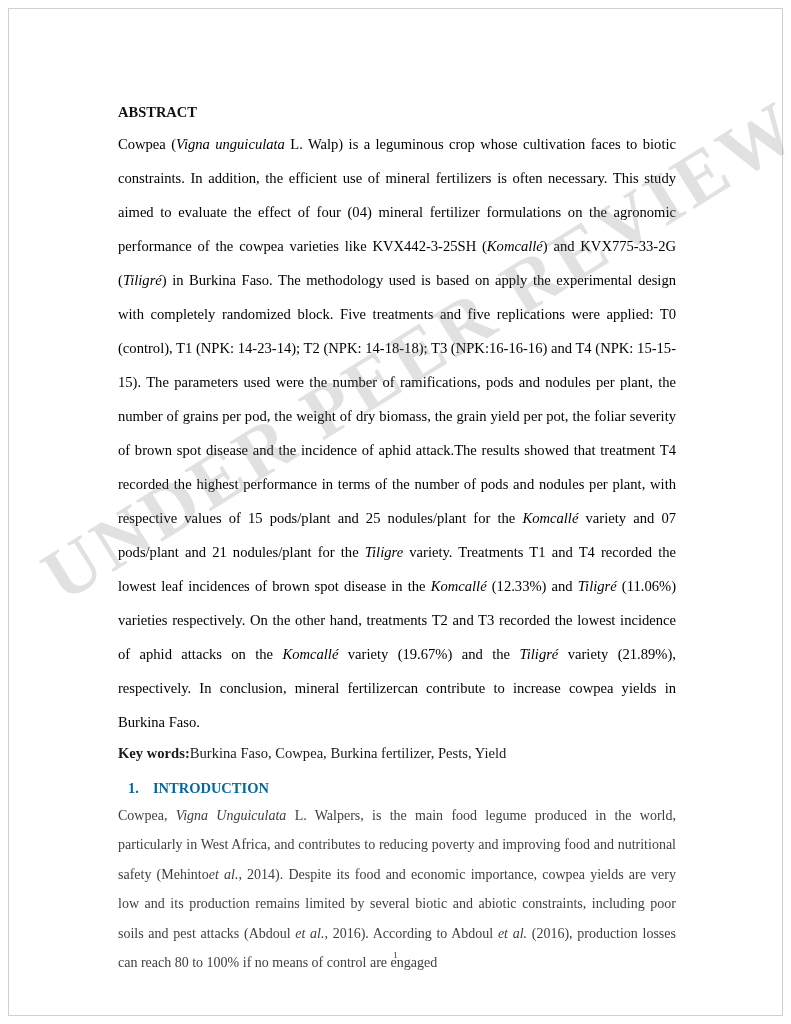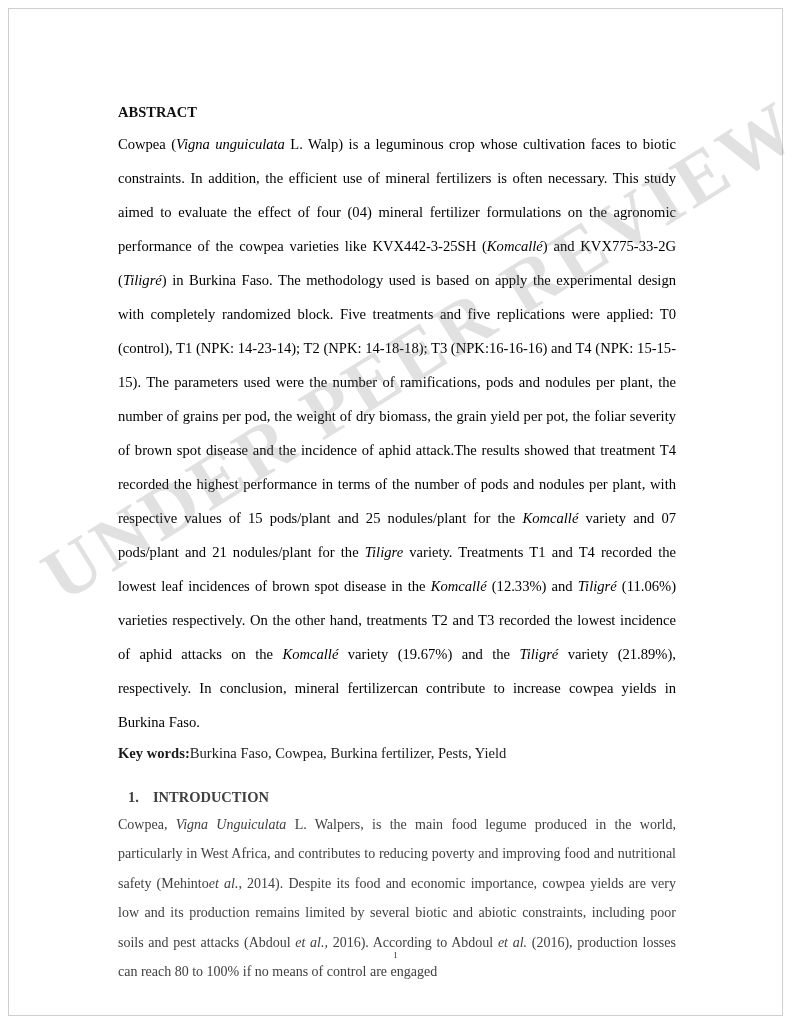--- a/index.html
+++ b/index.html
@@ -64,22 +64,22 @@
   .keywords {
     font-size: 14.6px;
     line-height: 29.5px;
     color: #1a1a1a;
     margin-top: 0;
   }
   .keywords .kw-label { font-weight: bold; text-align: right; }
   .intro-heading {
     font-weight: bold;
     font-size: 14.5px;
-    color: #404040;
-    margin-top: 20px;
+    color: #0369a1;
+    margin-top: 11px;
     margin-bottom: 4px;
     padding-left: 10px;
   }
   .intro-heading .num { margin-right: 14px; }
   .intro-body {
     text-align: justify;
     font-size: 14px;
     line-height: 29.5px;
     color: #404040;
   }

